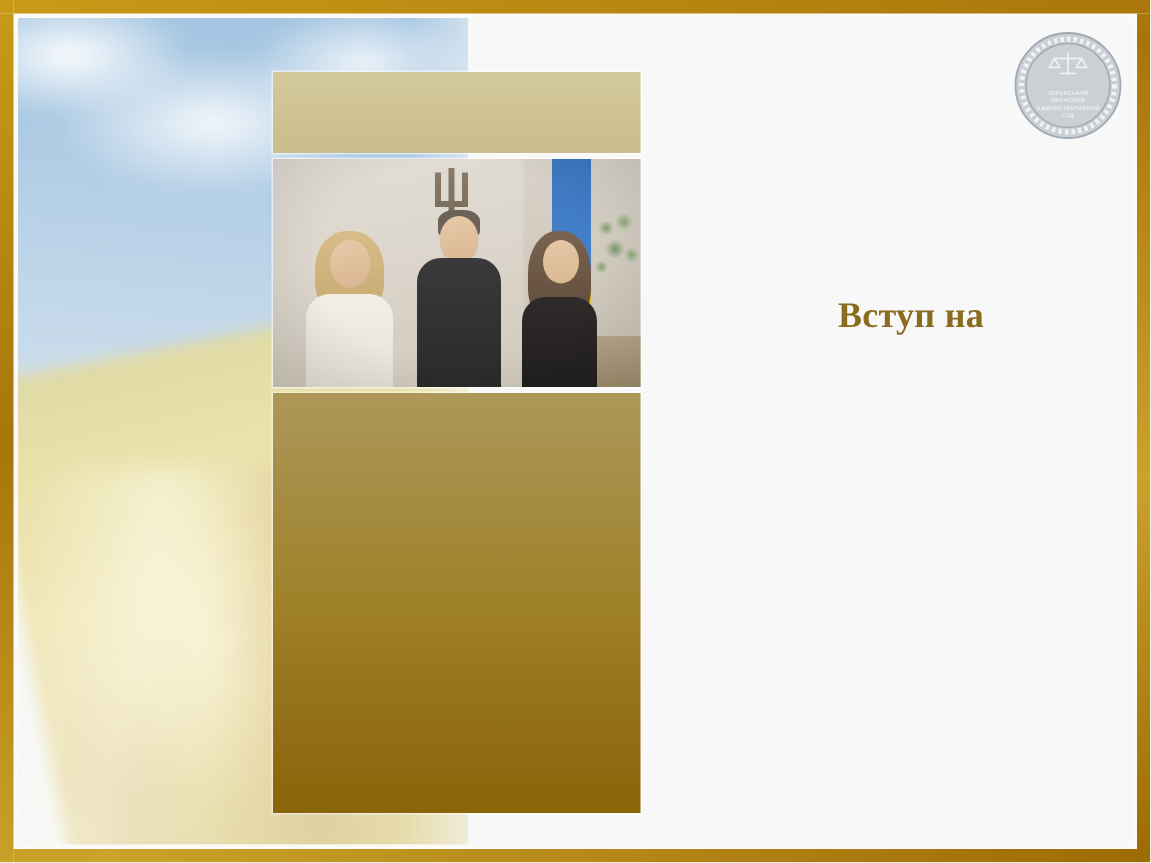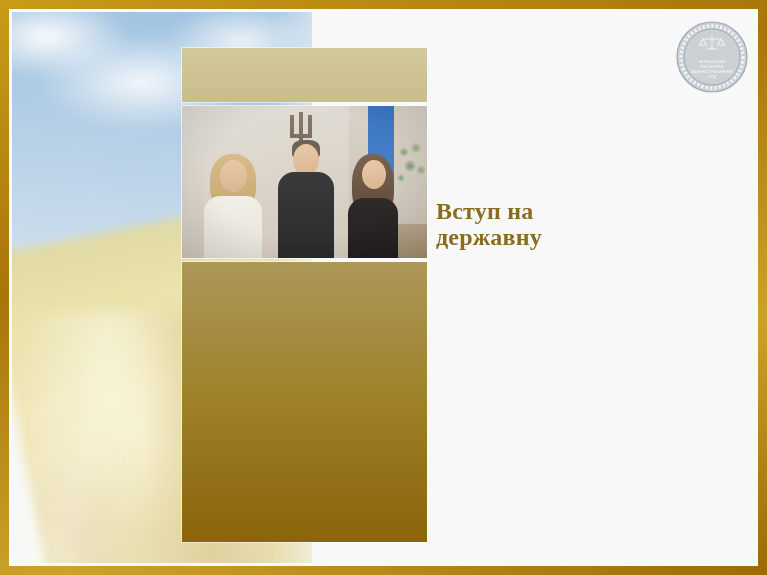--- a/index.html
+++ b/index.html
@@ -248,21 +248,21 @@
     background: linear-gradient(180deg, #ad9859 0%, #a68d45 22%, #9e8026 52%, #93701a 76%, #8a6508 100%);
     box-shadow: 0 0 0 1px rgba(255,255,255,0.5);
   }
 
   
   .title-block {
     position: absolute;
     left: 424px;
     top: 186px;
     width: 220px;
-    text-align: left;
+    text-align: right;
   }
   .title-line {
     font-family: "Liberation Serif", serif;
     font-weight: bold;
     font-size: 24px;
     line-height: 26px;
     color: #8a6b1f;
     letter-spacing: 0.2px;
     white-space: nowrap;
   }
@@ -332,21 +332,20 @@
         <div class="p-body"></div>
       </div>
 
       <div class="vignette"></div>
     </div>
 
     <div class="panel-gold"></div>
 
     <div class="title-block">
       <div class="title-line">Вступ на</div>
-      <div class="title-line">державну</div>
     </div>
 
     <div class="emblem">
       <svg width="78" height="78" viewBox="0 0 78 78" aria-hidden="true">
         <circle cx="39" cy="39" r="35" fill="#a7aeb8" opacity="0.55"></circle>
         <circle cx="39" cy="39" r="35" fill="none" stroke="#9aa2ae" stroke-width="1.2" opacity="0.9"></circle>
         <circle cx="39" cy="39" r="31" fill="none" stroke="#ffffff" stroke-width="3.4" stroke-dasharray="2.2 2.2" opacity="0.75"></circle>
         <circle cx="39" cy="39" r="28" fill="none" stroke="#9aa2ae" stroke-width="1" opacity="0.85"></circle>
 
         <g stroke="#f2f4f6" stroke-width="1.1" fill="none" opacity="0.95">

